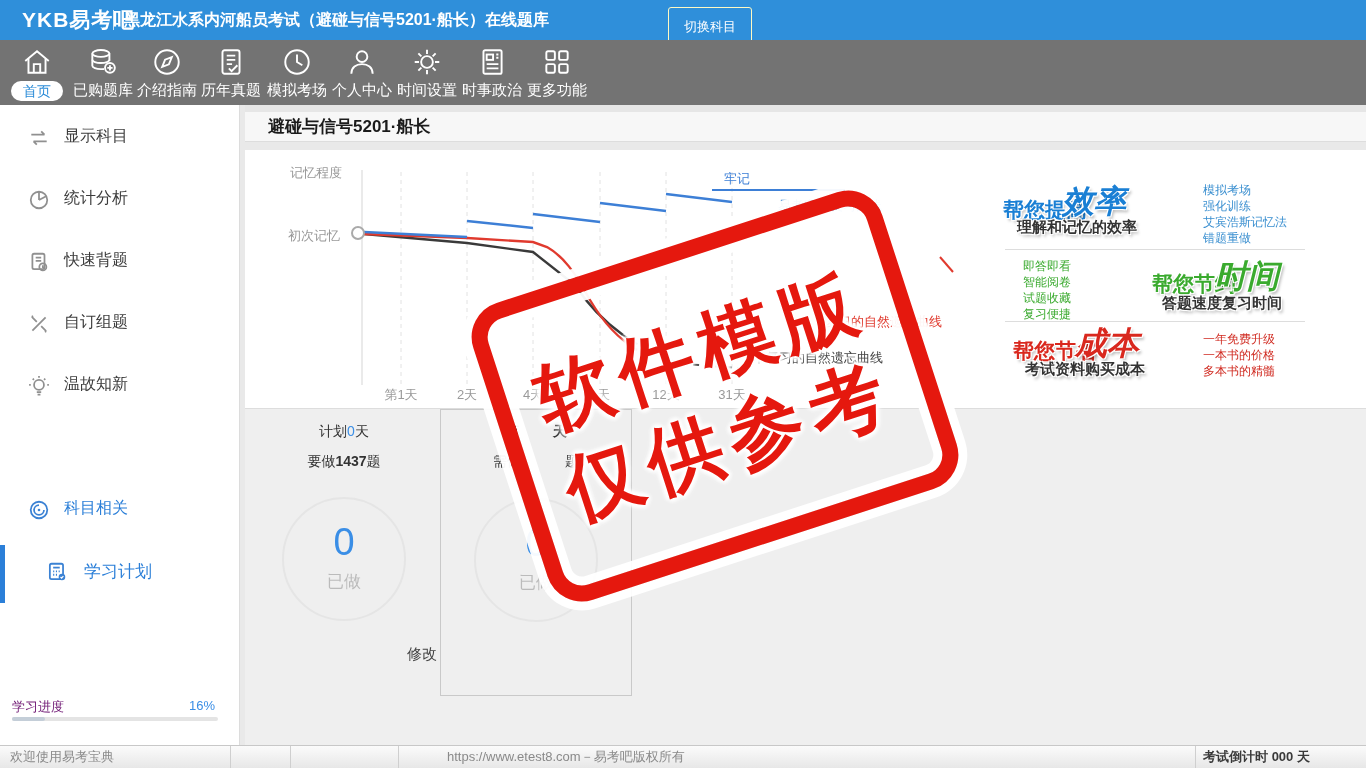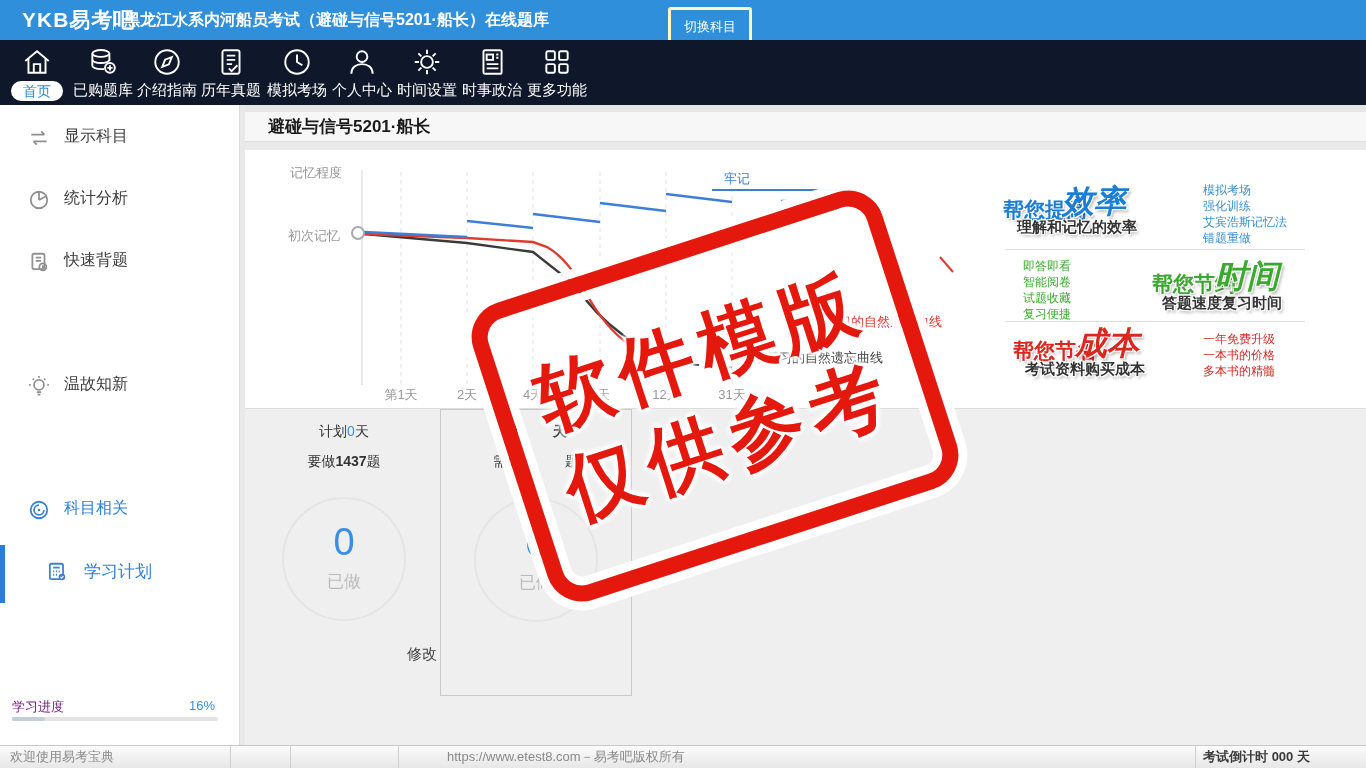--- a/index.html
+++ b/index.html
@@ -4,24 +4,24 @@
 <style>
   html,body{margin:0;padding:0;}
   body{font-family:"Liberation Sans","DejaVu Sans",sans-serif;}
   #app{position:relative;width:1366px;height:768px;background:#e9e9e9;overflow:hidden;}
 
   
   .hdr{position:absolute;left:0;top:0;width:1366px;height:40px;background:#2f8fda;}
   .hdr .logo{position:absolute;left:22px;top:0;line-height:40px;color:#fff;font-size:21px;font-weight:bold;letter-spacing:1px;}
   .hdr .vsep{position:absolute;left:113px;top:10px;width:1px;height:20px;background:rgba(255,255,255,.75);}
   .hdr .ttl{position:absolute;left:124px;top:0;line-height:40px;color:#fff;font-size:16px;font-weight:bold;}
-  .switch-btn{position:absolute;left:668px;top:7px;width:84px;height:40px;box-sizing:border-box;border:3px solid #fef9c3;border-radius:3px;color:#fff;font-size:13px;text-align:center;line-height:20px;background:transparent;cursor:pointer;}
-
-  
-  .tbar{position:absolute;left:0;top:40px;width:1366px;height:65px;background:#0f172a;}
+  .switch-btn{position:absolute;left:668px;top:7px;width:84px;height:40px;box-sizing:border-box;border:1px solid #fef9c3;border-radius:3px;color:#fff;font-size:13px;text-align:center;line-height:20px;background:transparent;cursor:pointer;}
+
+  
+  .tbar{position:absolute;left:0;top:40px;width:1366px;height:65px;background:#737373;}
   .tb-item{position:absolute;top:6px;width:64px;height:56px;text-align:center;cursor:pointer;}
   .tb-item svg{display:block;margin:0 auto;}
   .tb-label{display:block;margin-top:3px;color:#fff;font-size:15px;white-space:nowrap;}
   .tb-label.active{display:inline-block;background:#fff;color:#2b8cd8;border-radius:11px;padding:1px 12px;font-size:14px;line-height:18px;}
 
   
   .sbar{position:absolute;left:0;top:105px;width:240px;height:640px;background:#fff;border-right:1px solid #dcdcdc;box-sizing:border-box;}
   .s-item{position:absolute;left:0;width:240px;height:48px;cursor:pointer;}
   .s-item .sicon{position:absolute;left:28px;top:13px;}
   .s-item .slabel{position:absolute;left:64px;top:12px;font-size:16px;color:#3c3c3c;white-space:nowrap;}
@@ -175,20 +175,26 @@
       <span class="slabel">统计分析</span>
     </div>
     <div class="s-item" style="top:133px">
       <svg class="sicon" width="22" height="22" viewBox="0 0 20 20" fill="none" stroke="#909090" stroke-width="1.6">
           <rect x="4" y="2.5" width="11" height="14" rx="1.5"></rect>
           <path d="M7 6 h5 M7 9 h5"></path>
           <circle cx="13.5" cy="14.5" r="3.2"></circle>
           <path d="M13.5 13 v1.7 l1.2 .8"></path>
         </svg>
       <span class="slabel">快速背题</span>
+    </div>
+    <div class="s-item" style="top:195px">
+      <svg class="sicon" width="22" height="22" viewBox="0 0 20 20" fill="none" stroke="#909090" stroke-width="1.6">
+          <path d="M4 16 L16 4 M3.5 3.5 l4.5 4.5 M16.5 16.5 L12 12 M3.5 3.5 l1-1 M16.5 16.5 l-1 1"></path>
+        </svg>
+      <span class="slabel">自订组题</span>
     </div>
     <div class="s-item" style="top:257px">
       <svg class="sicon" width="22" height="22" viewBox="0 0 20 20" fill="none" stroke="#909090" stroke-width="1.6">
           <circle cx="10" cy="9" r="4.5"></circle>
           <path d="M8 15.5 h4 M8.7 17.8 h2.6 M10 1 v1.5 M2.5 9 H1 M19 9 h-1.5 M4.3 3.3 l1.1 1.1 M15.7 3.3 l-1.1 1.1"></path>
         </svg>
       <span class="slabel">温故知新</span>
     </div>
     <div class="s-item blue" style="top:381px">
       <svg class="sicon" width="22" height="22" viewBox="0 0 20 20" fill="none" stroke="#3b82d4" stroke-width="1.6">

